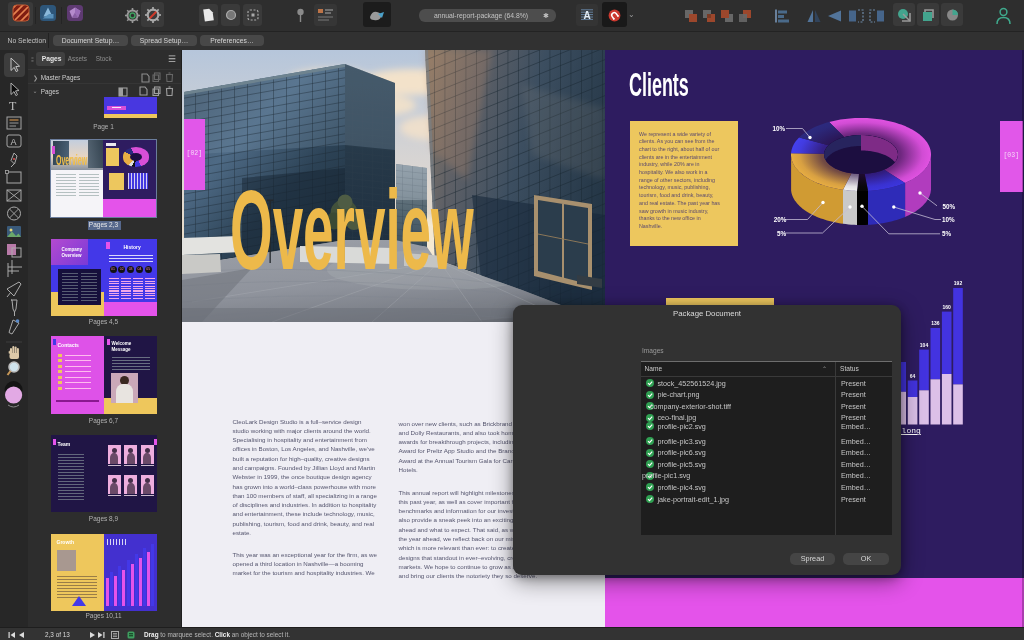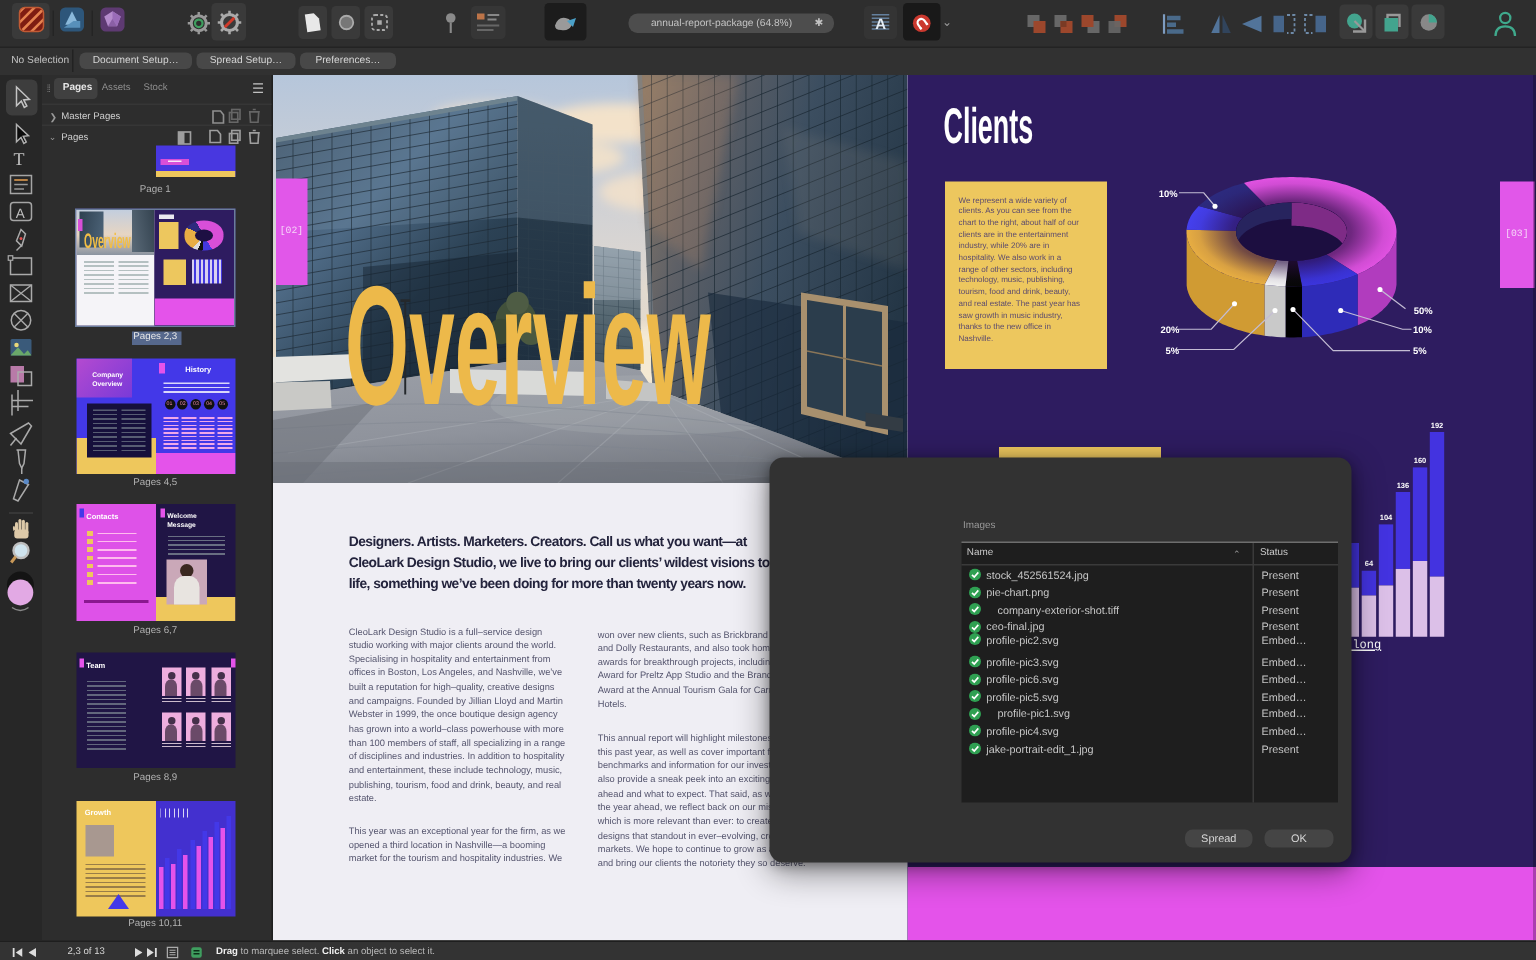--- a/index.html
+++ b/index.html
@@ -584,21 +584,20 @@
     <polygon points="356,150 406,158 406,234 356,221" fill="#2b3d4c"></polygon>
     <line x1="381" y1="154" x2="381" y2="228" stroke="#a8906e" stroke-width="2"></line>
     <line x1="356" y1="184" x2="406" y2="194" stroke="#8a7658" stroke-width="1"></line>
     <polygon points="395,225 420,229 420,238 395,234" fill="#333c44"></polygon>
   </svg>
   <div class="cond a" id="ovw" style="left:47.5px;top:115.4px;color:#edb94a;font-size:113px;transform:scaleX(0.485)">Overview</div>
   <div class="a" style="left:1.6px;top:68.8px;width:21.4px;height:70.8px;background:#e157e9">
     <div style="position:absolute;left:0;top:31px;width:100%;text-align:center;color:#f6d6f8;font-size:6.5px;font-family:'Liberation Mono',monospace">[02]</div>
   </div>
 
-  <div class="a" style="left:50.5px;top:303.5px;color:#23233c;font-size:9.2px;line-height:14.3px;font-weight:bold;letter-spacing:-0.35px;white-space:nowrap">Designers. Artists. Marketers. Creators. Call us what you want—at<br>CleoLark Design Studio, we live to bring our clients’ wildest visions to<br>life, something we’ve been doing for more than twenty years now.</div>
   <div class="a bodytxt" style="left:50.5px;top:366.5px">CleoLark Design Studio is a full–service design<br>studio working with major clients around the world.<br>Specialising in hospitality and entertainment from<br>offices in Boston, Los Angeles, and Nashville, we’ve<br>built a reputation for high–quality, creative designs<br>and campaigns. Founded by Jillian Lloyd and Martin<br>Webster in 1999, the once boutique design agency<br>has grown into a world–class powerhouse with more<br>than 100 members of staff, all specializing in a range<br>of disciplines and industries. In addition to hospitality<br>and entertainment, these include technology, music,<br>publishing, tourism, food and drink, beauty, and real<br>estate.</div>
   <div class="a bodytxt" style="left:50.5px;top:499.5px">This year was an exceptional year for the firm, as we<br>opened a third location in Nashville—a booming<br>market for the tourism and hospitality industries. We</div>
   <div class="a bodytxt" style="left:216.5px;top:368.5px">won over new clients, such as Brickbrand Hotels<br>and Dolly Restaurants, and also took home several<br>awards for breakthrough projects, including an<br>Award for Preltz App Studio and the Branding<br>Award at the Annual Tourism Gala for Carmine<br>Hotels.</div>
   <div class="a bodytxt" style="left:216.5px;top:437.5px">This annual report will highlight milestones from<br>this past year, as well as cover important financial<br>benchmarks and information for our investors. We<br>also provide a sneak peek into an exciting year<br>ahead and what to expect. That said, as we plan for<br>the year ahead, we reflect back on our mission,<br>which is more relevant than ever: to create modern<br>designs that standout in ever–evolving, crowded<br>markets. We hope to continue to grow as a studio<br>and bring our clients the notoriety they so deserve.</div>
 
   <div class="a" id="page3" style="left:423px;top:0;width:419px;height:577px;background:#2e1c60;overflow:hidden">
     <div class="a" style="left:0;top:528px;width:419px;height:49px;background:#e453ea"></div>
     <div class="cond a" id="cli" style="left:24px;top:15.7px;color:#ffffff;font-size:33.4px;transform:scaleX(0.537)">Clients</div>
     <div class="a" style="left:25px;top:71px;width:108px;height:125px;background:#edc75e">
       <div style="position:absolute;left:9px;top:9.5px;color:#5b4a6e;font-size:5.35px;line-height:7.7px;white-space:nowrap">We represent a wide variety of<br>clients. As you can see from the<br>chart to the right, about half of our<br>clients are in the entertainment<br>industry, while 20% are in<br>hospitality. We also work in a<br>range of other sectors, including<br>technology, music, publishing,<br>tourism, food and drink, beauty,<br>and real estate. The past year has<br>saw growth in music industry,<br>thanks to the new office in<br>Nashville.</div>
@@ -705,20 +704,21 @@
       </svg>
   <svg class="a" style="left:127px;top:2.5px" width="8" height="8" viewBox="0 0 8 8">
         <rect x="0.5" y="0.5" width="7" height="7" rx="1.5" fill="#3f9e5f"></rect>
         <line x1="2" y1="2.8" x2="6" y2="2.8" stroke="#0c3018" stroke-width="1"></line>
         <line x1="2" y1="4.8" x2="6" y2="4.8" stroke="#0c3018" stroke-width="1"></line>
       </svg>
   <div class="a" style="left:144px;top:3px;font-size:6.4px;color:#b8b8b8"><b style="color:#f0f0f0">Drag</b> to marquee select. <b style="color:#f0f0f0">Click</b> an object to select it.</div>
 </div>
 
 <div class="a" id="dialog" style="left:513px;top:305px;width:388px;height:270px;background:#323232;border-radius:9px;box-shadow:0 6px 22px rgba(0,0,0,0.45),0 2px 8px rgba(0,0,0,0.3)">
+  <div class="a" style="left:0;top:4px;width:388px;text-align:center;color:#dadada;font-size:7.8px">Package Document</div>
 
 
   <div class="a" style="left:129px;top:41.5px;width:260px;height:12px;color:#9a9a9a;font-size:6.6px">Images</div>
   <div class="a" style="left:128px;top:55.5px;width:251px;height:1px;background:#6e6e6e"></div>
   <div class="a" style="left:128px;top:56.5px;width:251px;height:173px;background:#1e1e1e">
     <div style="position:absolute;left:0;top:0;width:100%;height:14.5px;border-bottom:1px solid #3a3a3a">
       <span style="position:absolute;left:3.5px;top:3.5px;color:#cacaca;font-size:6.6px">Name</span>
       <span style="position:absolute;left:181px;top:3.5px;color:#9a9a9a;font-size:6px">⌃</span>
       <span style="position:absolute;left:199px;top:3.5px;color:#cacaca;font-size:6.6px">Status</span>
     </div>
@@ -738,21 +738,21 @@
               <path d="M2 4.2 L3.5 5.7 L6.2 2.6" fill="none" stroke="#fff" stroke-width="1.1"></path>
             </svg>
 <span style="position:absolute;left:16.5px;top:1.5px;color:#c6c6c6;font-size:7.2px">pie-chart.png</span>
 <span style="position:absolute;left:200px;top:1.5px;color:#c6c6c6;font-size:7.2px">Present</span>
 </div>
           <div style="position:absolute;left:0;top:23.2px;width:100%;height:11.6px">
 <svg style="position:absolute;left:4.5px;top:2px" width="8" height="8" viewBox="0 0 8 8">
               <circle cx="4" cy="4" r="4" fill="#2fa052"></circle>
               <path d="M2 4.2 L3.5 5.7 L6.2 2.6" fill="none" stroke="#fff" stroke-width="1.1"></path>
             </svg>
-<span style="position:absolute;left:24px;top:1.5px;color:#c6c6c6;font-size:7.2px">company-exterior-shot.tiff</span>
+<span style="position:absolute;left:9px;top:1.5px;color:#c6c6c6;font-size:7.2px">company-exterior-shot.tiff</span>
 <span style="position:absolute;left:200px;top:1.5px;color:#c6c6c6;font-size:7.2px">Present</span>
 </div>
           <div style="position:absolute;left:0;top:34.8px;width:100%;height:11.6px">
 <svg style="position:absolute;left:4.5px;top:2px" width="8" height="8" viewBox="0 0 8 8">
               <circle cx="4" cy="4" r="4" fill="#2fa052"></circle>
               <path d="M2 4.2 L3.5 5.7 L6.2 2.6" fill="none" stroke="#fff" stroke-width="1.1"></path>
             </svg>
 <span style="position:absolute;left:16.5px;top:1.5px;color:#c6c6c6;font-size:7.2px">ceo-final.jpg</span>
 <span style="position:absolute;left:200px;top:1.5px;color:#c6c6c6;font-size:7.2px">Present</span>
 </div>
@@ -786,21 +786,21 @@
               <path d="M2 4.2 L3.5 5.7 L6.2 2.6" fill="none" stroke="#fff" stroke-width="1.1"></path>
             </svg>
 <span style="position:absolute;left:16.5px;top:1.5px;color:#c6c6c6;font-size:7.2px">profile-pic5.svg</span>
 <span style="position:absolute;left:200px;top:1.5px;color:#c6c6c6;font-size:7.2px">Embed…</span>
 </div>
           <div style="position:absolute;left:0;top:92.8px;width:100%;height:11.6px">
 <svg style="position:absolute;left:4.5px;top:2px" width="8" height="8" viewBox="0 0 8 8">
               <circle cx="4" cy="4" r="4" fill="#2fa052"></circle>
               <path d="M2 4.2 L3.5 5.7 L6.2 2.6" fill="none" stroke="#fff" stroke-width="1.1"></path>
             </svg>
-<span style="position:absolute;left:24px;top:1.5px;color:#c6c6c6;font-size:7.2px">profile-pic1.svg</span>
+<span style="position:absolute;left:1px;top:1.5px;color:#c6c6c6;font-size:7.2px">profile-pic1.svg</span>
 <span style="position:absolute;left:200px;top:1.5px;color:#c6c6c6;font-size:7.2px">Embed…</span>
 </div>
           <div style="position:absolute;left:0;top:104.4px;width:100%;height:11.6px">
 <svg style="position:absolute;left:4.5px;top:2px" width="8" height="8" viewBox="0 0 8 8">
               <circle cx="4" cy="4" r="4" fill="#2fa052"></circle>
               <path d="M2 4.2 L3.5 5.7 L6.2 2.6" fill="none" stroke="#fff" stroke-width="1.1"></path>
             </svg>
 <span style="position:absolute;left:16.5px;top:1.5px;color:#c6c6c6;font-size:7.2px">profile-pic4.svg</span>
 <span style="position:absolute;left:200px;top:1.5px;color:#c6c6c6;font-size:7.2px">Embed…</span>
 </div>

